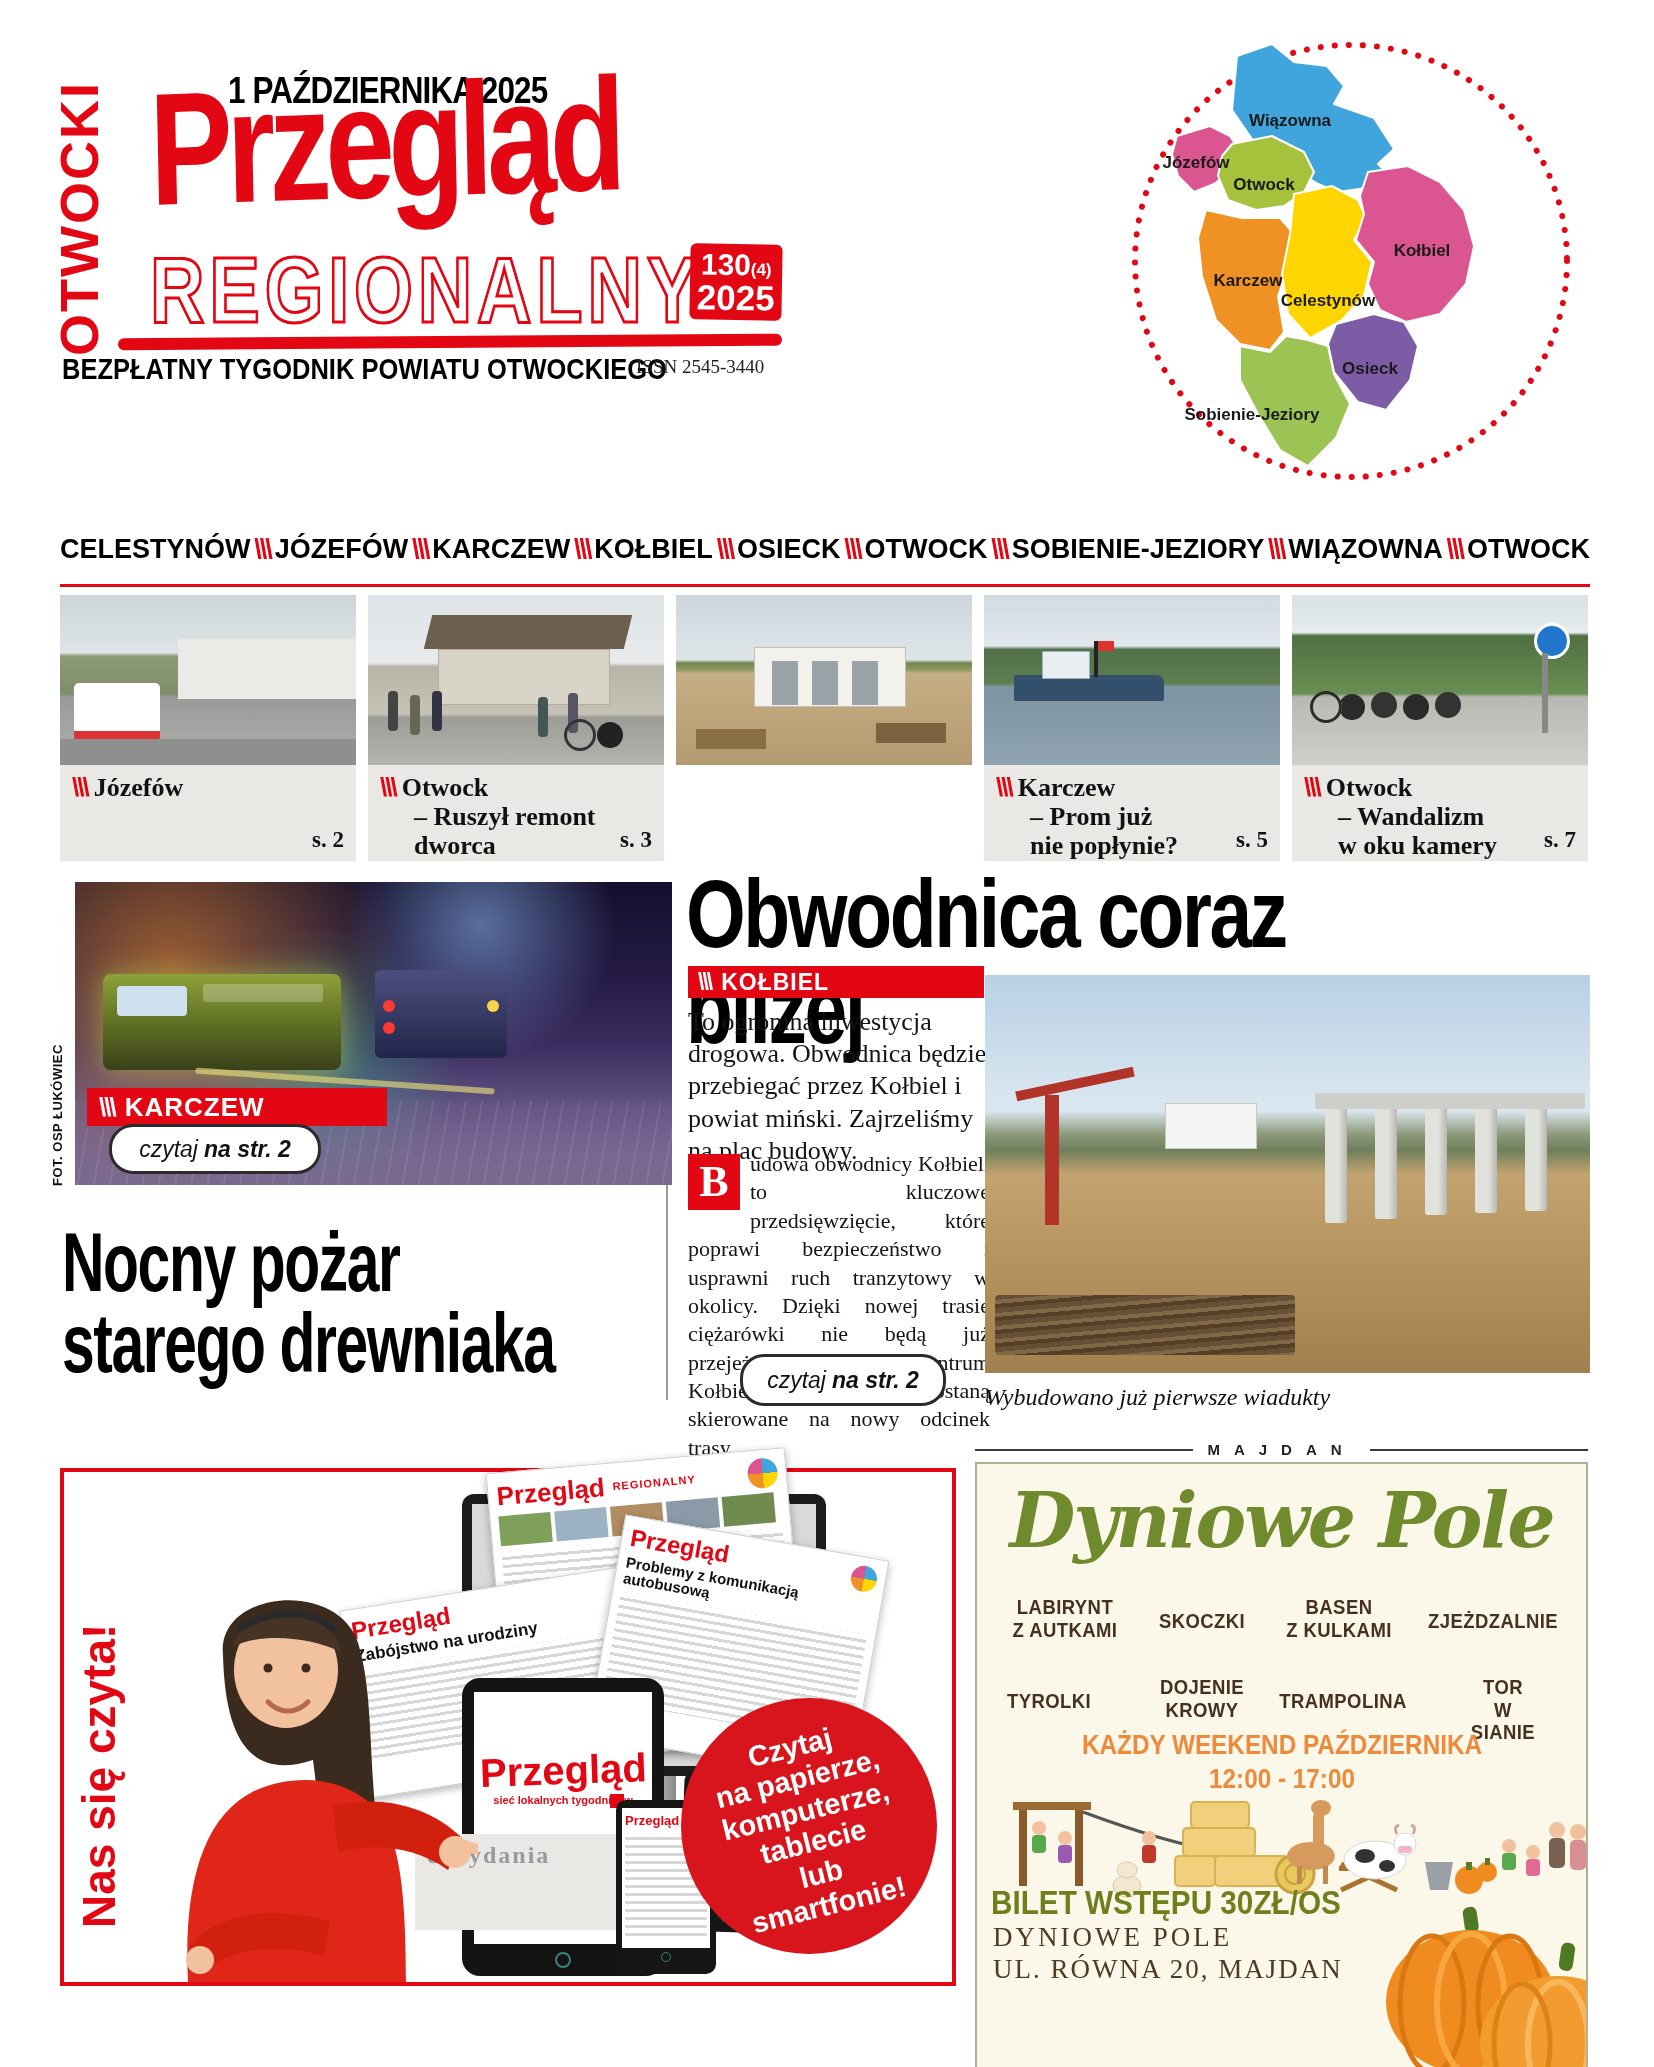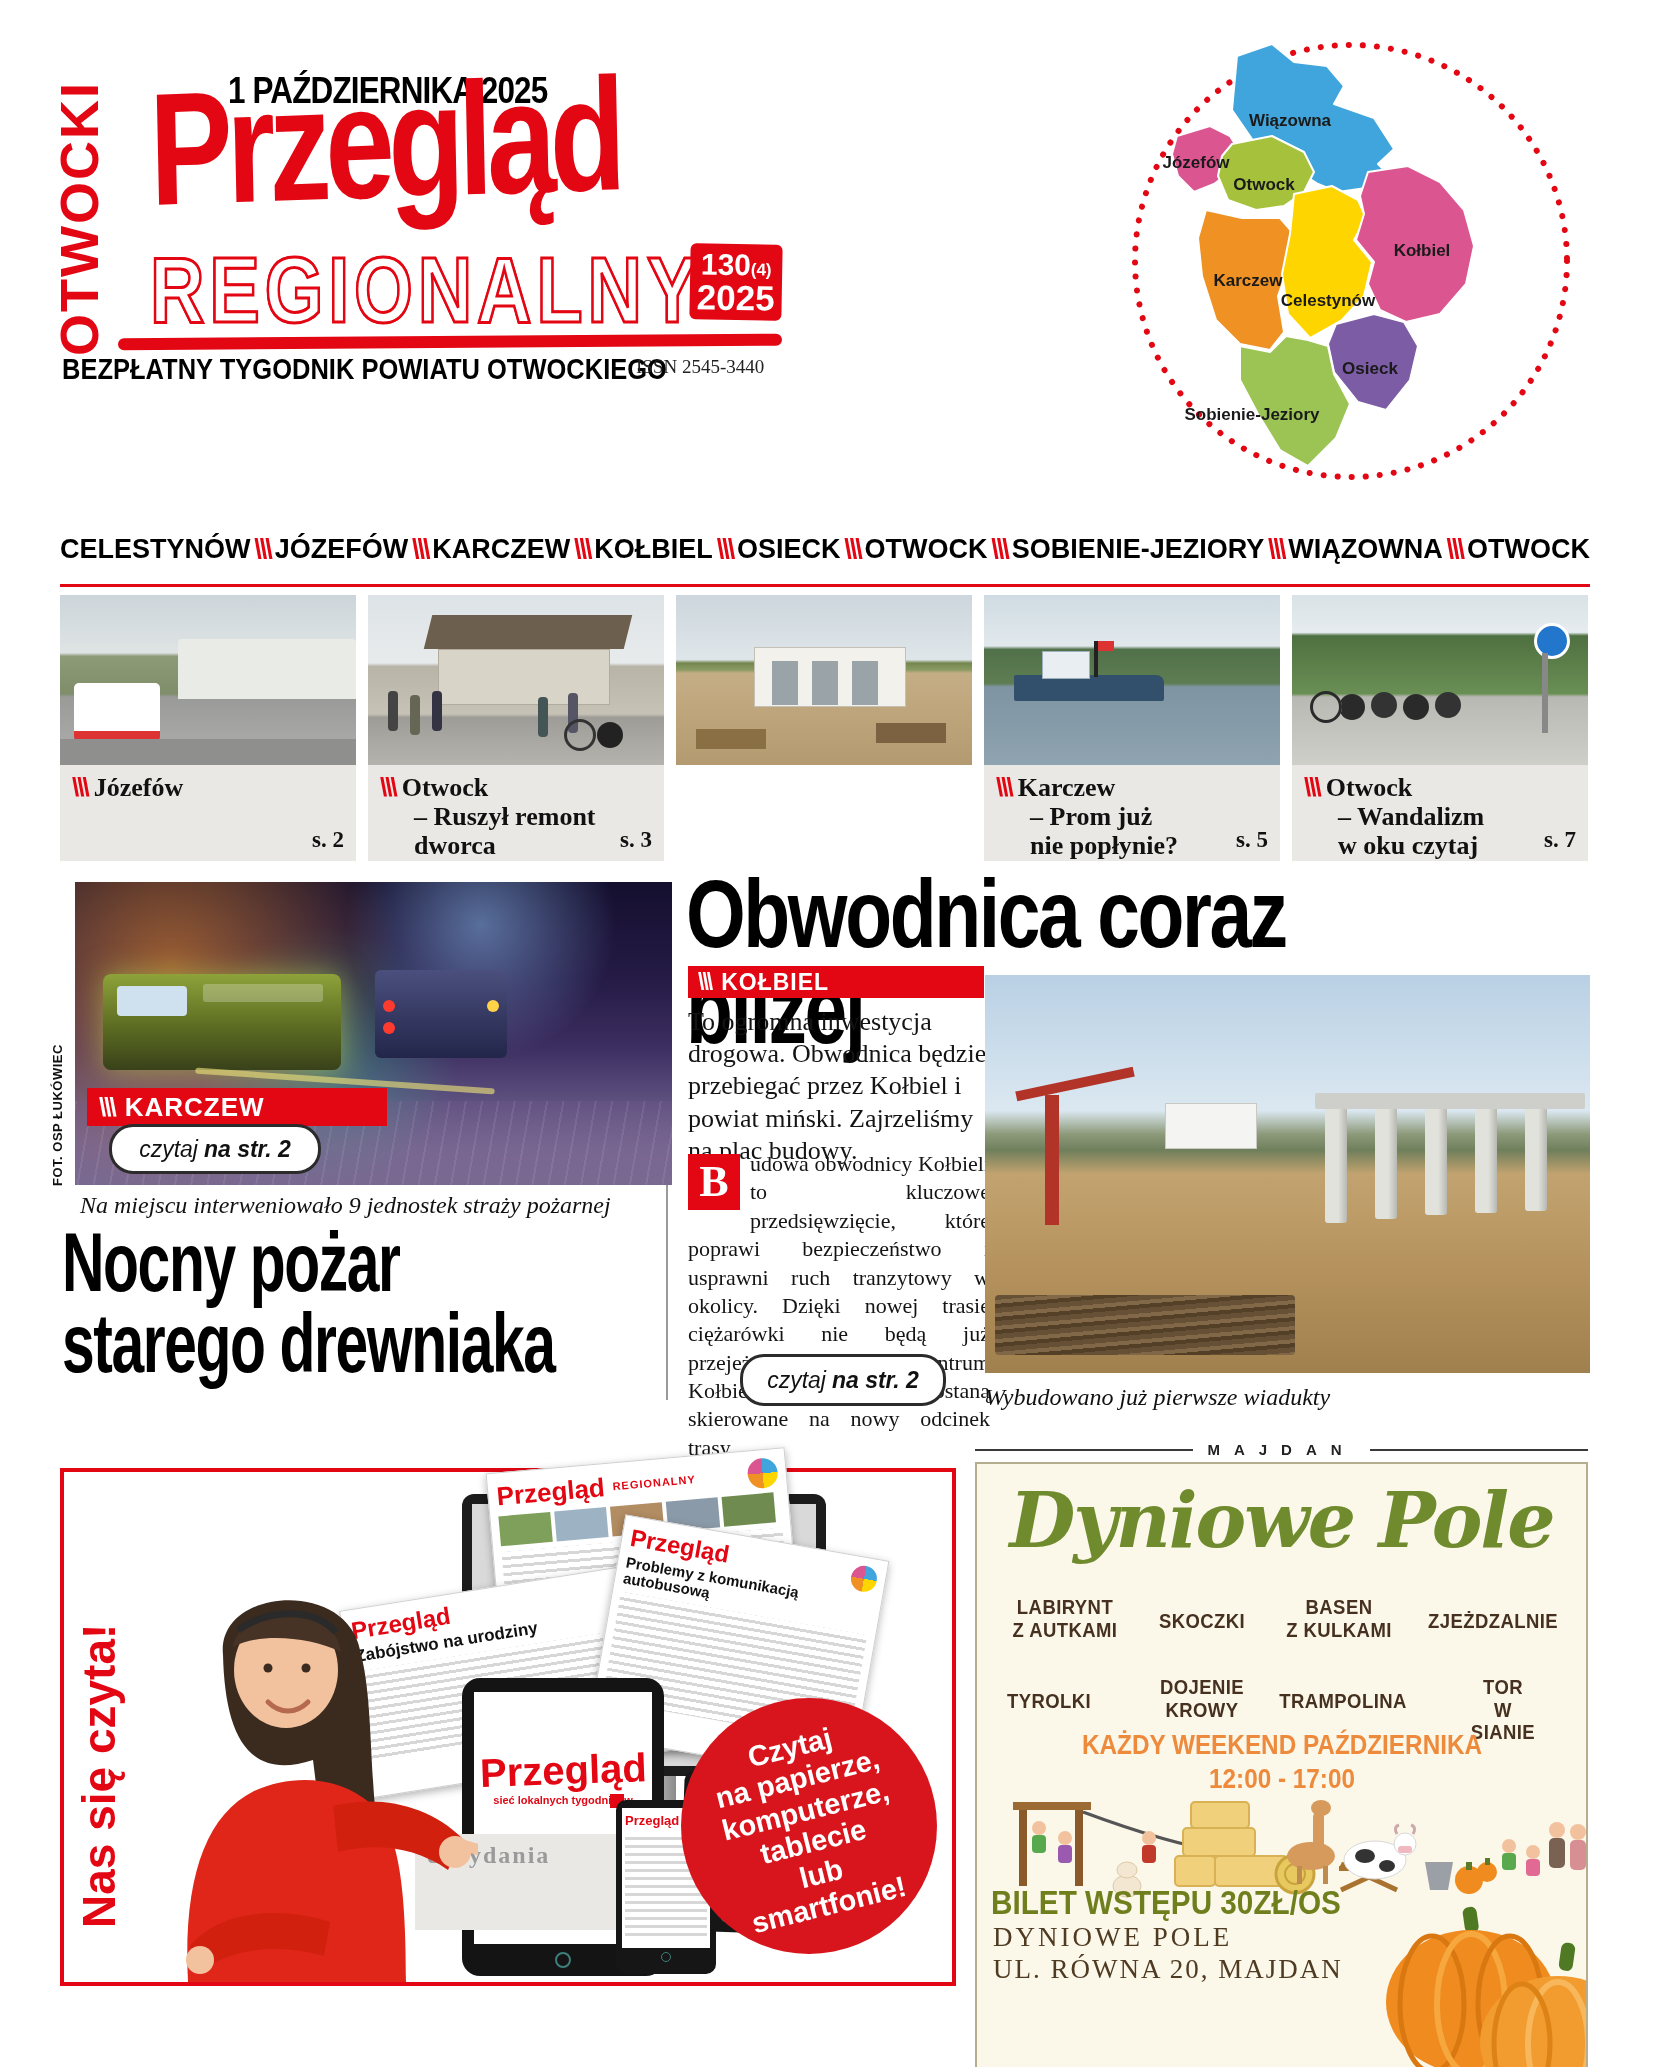--- a/index.html
+++ b/index.html
@@ -286,21 +286,21 @@
 
   <div class="abs teaser" style="left:1292px;">
     <div class="t-photo" style="background:linear-gradient(180deg,#d9e2e6 0%,#e6ecef 22%,#4f7040 24%,#6a8f55 58%,#b9b9b4 60%,#cfcfca 100%);">
       <div style="position:absolute;left:18px;top:96px;width:26px;height:26px;border:3px solid #2a2a2a;border-radius:50%;box-shadow:26px 0 0 -3px #2a2a2a,58px -2px 0 -3px #333,90px 0 0 -3px #2a2a2a,122px -2px 0 -3px #333;"></div>
       <div style="position:absolute;right:18px;top:28px;width:30px;height:30px;background:#2277cc;border-radius:50%;border:3px solid #fff;"></div>
       <div style="position:absolute;right:40px;top:58px;width:6px;height:80px;background:#888;"></div>
     </div>
     <div class="t-label">
       <div><span class="slashes">\\\</span><b>Otwock</b></div>
       <div class="t-desc">– Wandalizm
-w oku czytaj</div>
+w oku kamery</div>
       <div class="t-page">s. 7</div>
     </div>
   </div>
 
   <div class="abs v-divider"></div>
 
   <div class="abs photo-credit">FOT. OSP ŁUKÓWIEC</div>
   <div class="abs fire-photo">
     <div class="truck1"></div>
     <div class="truck2"></div>
@@ -308,21 +308,20 @@
     <div class="f-road"></div>
     <div class="karczew-tag">
       <span class="slashes">\\\</span>
       <span>KARCZEW</span>
     </div>
     <div class="pill pill-left">
       <span class="pfx">czytaj</span>
       <b>na str. 2</b>
     </div>
   </div>
-  <div class="abs fire-caption">Na miejscu interweniowało 9 jednostek straży pożarnej</div>
   <div class="abs left-headline">Nocny pożar
 starego drewniaka</div>
 
   <div class="abs right-headline">Obwodnica coraz bliżej</div>
   <div class="abs kolbiel-tag">
     <span class="slashes">\\\</span>
     <span>KOŁBIEL</span>
   </div>
   <div class="abs lead">To ogromna inwestycja drogowa. Obwodnica będzie przebiegać przez Kołbiel i powiat miński. Zajrzeliśmy na plac budowy.</div>
   <div class="abs article-body">

